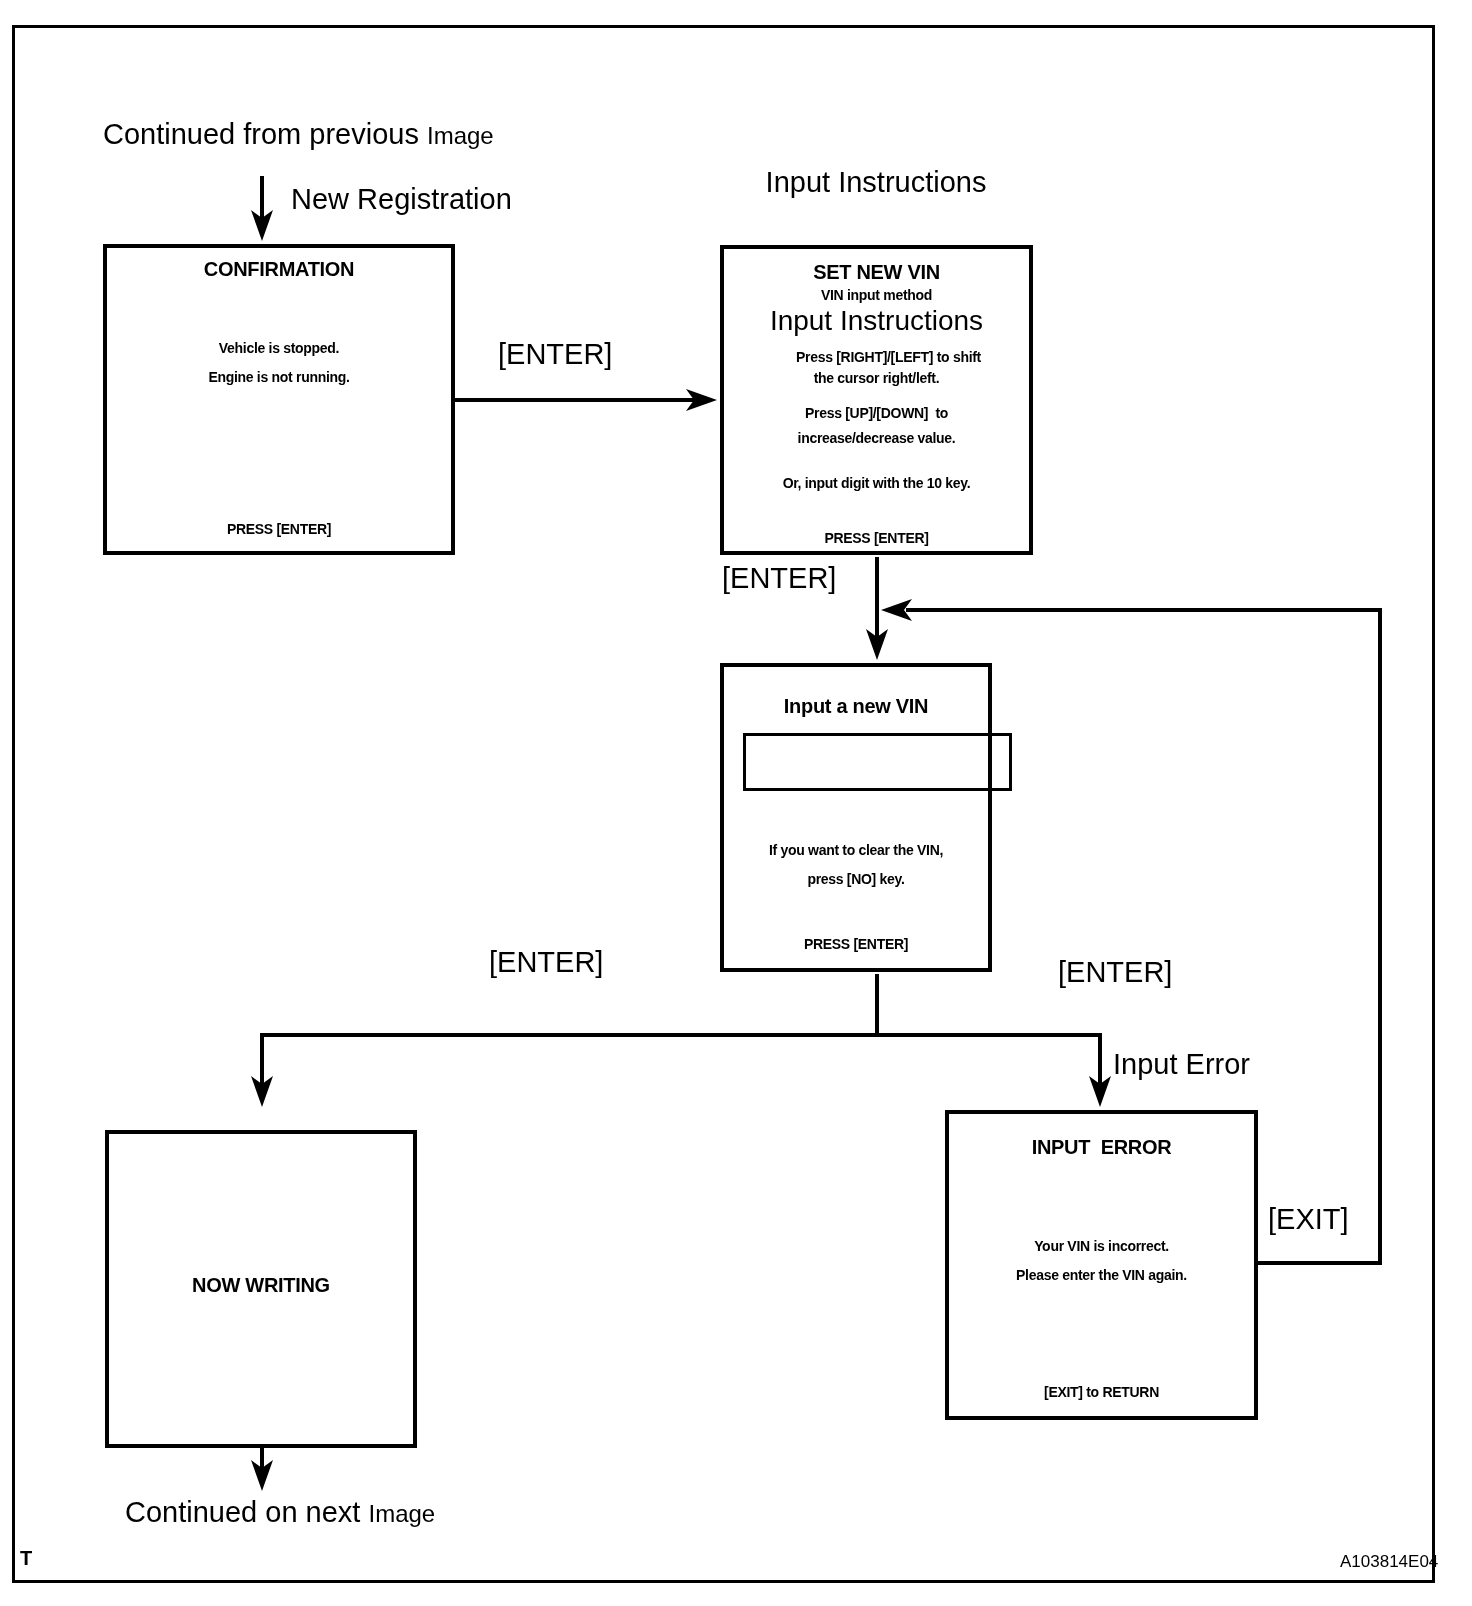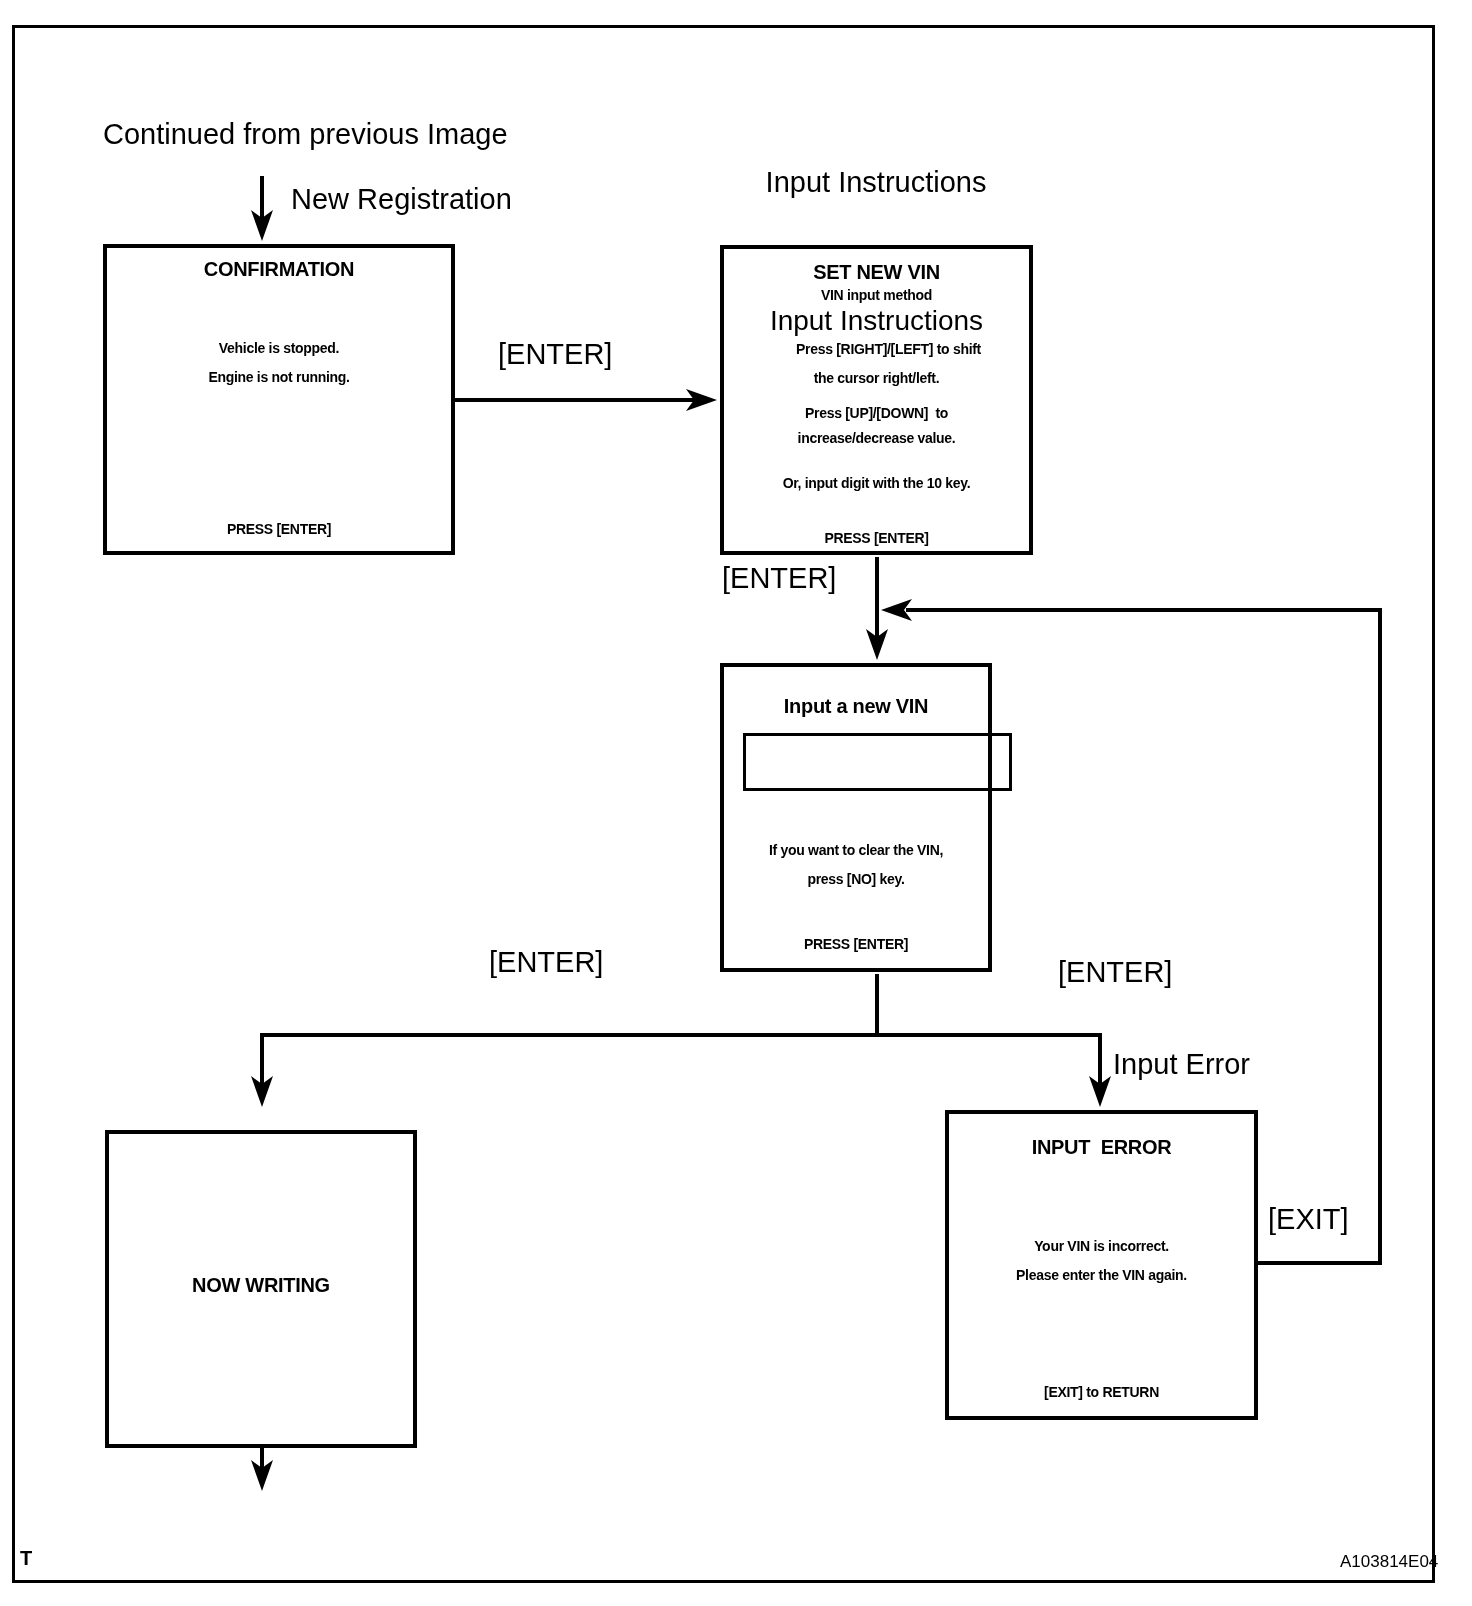--- a/index.html
+++ b/index.html
@@ -19,21 +19,21 @@
     font-weight:bold; white-space:pre; letter-spacing:-0.3px;
   }
   .bt { font-size:20px; }
   .bl { font-size:14px; }
   .heading-line {
     position:absolute; left:0; right:0; text-align:center;
     font-weight:normal; font-size:28px; white-space:pre; letter-spacing:0;
   }
   .lbl { position:absolute; font-size:29px; white-space:nowrap; }
   .lbl-center { text-align:center; }
-  .sfx { font-size:29px; }
+  .sfx { font-size:24px; }
   .vin-field {
     position:absolute; left:19px; top:66px; width:269px; height:58px;
     border:3px solid #000; box-sizing:border-box;
     font-weight:bold; font-size:19px; text-align:center; line-height:52px;
   }
   .corner-letter { position:absolute; left:20px; top:1547px; font-size:20px; font-weight:bold; }
   .figure-code { position:absolute; left:1340px; top:1552px; font-size:17px; }
   svg.wires { position:absolute; left:0; top:0; pointer-events:none; }
 </style>
 </head>
@@ -86,37 +86,41 @@
   <div class="lbl" style="left:722px; top:562px;">[ENTER]</div>
 
   <div class="lbl" style="left:489px; top:946px;">[ENTER]</div>
 
   <div class="lbl" style="left:1058px; top:956px;">[ENTER]</div>
 
   <div class="lbl" style="left:1113px; top:1048px;">Input Error</div>
 
   <div class="lbl" style="left:1268px; top:1203px;">[EXIT]</div>
 
+  <div class="lbl" style="left:125px; top:1496px;">
+    <span>Continued on next</span>
+    <span class="sfx">Image</span>
+  </div>
 
   <div class="corner-letter">T</div>
 
   <div class="figure-code">A103814E04</div>
 
   <div class="fbox" style="left:103px; top:244px; width:352px; height:311px;">
     <div class="bt" style="top:10px;">CONFIRMATION</div>
     <div class="bl" style="top:92px;">Vehicle is stopped.</div>
     <div class="bl" style="top:121px;">Engine is not running.</div>
     <div class="bl" style="bottom:14px;">PRESS [ENTER]</div>
   </div>
 
   <div class="fbox" style="left:720px; top:245px; width:313px; height:310px;">
     <div class="bt" style="top:12px;">SET NEW VIN</div>
     <div class="bl" style="top:38px;">VIN input method</div>
     <div class="heading-line" style="top:56px;">Input Instructions</div>
-    <div class="bl" style="top:92px;padding-left:24px;">Press [RIGHT]/[LEFT] to shift</div>
+    <div class="bl" style="top:100px;padding-left:24px;">Press [RIGHT]/[LEFT] to shift</div>
     <div class="bl" style="top:121px;">the cursor right/left.</div>
     <div class="bl" style="top:156px;">Press [UP]/[DOWN]  to</div>
     <div class="bl" style="top:181px;">increase/decrease value.</div>
     <div class="bl" style="top:226px;">Or, input digit with the 10 key.</div>
     <div class="bl" style="bottom:5px;">PRESS [ENTER]</div>
   </div>
 
   <div class="fbox" style="left:720px; top:663px; width:272px; height:309px;padding-left:14px;">
     <div class="bt" style="top:28px;">Input a new VIN</div>
     <div class="vin-field"></div>

